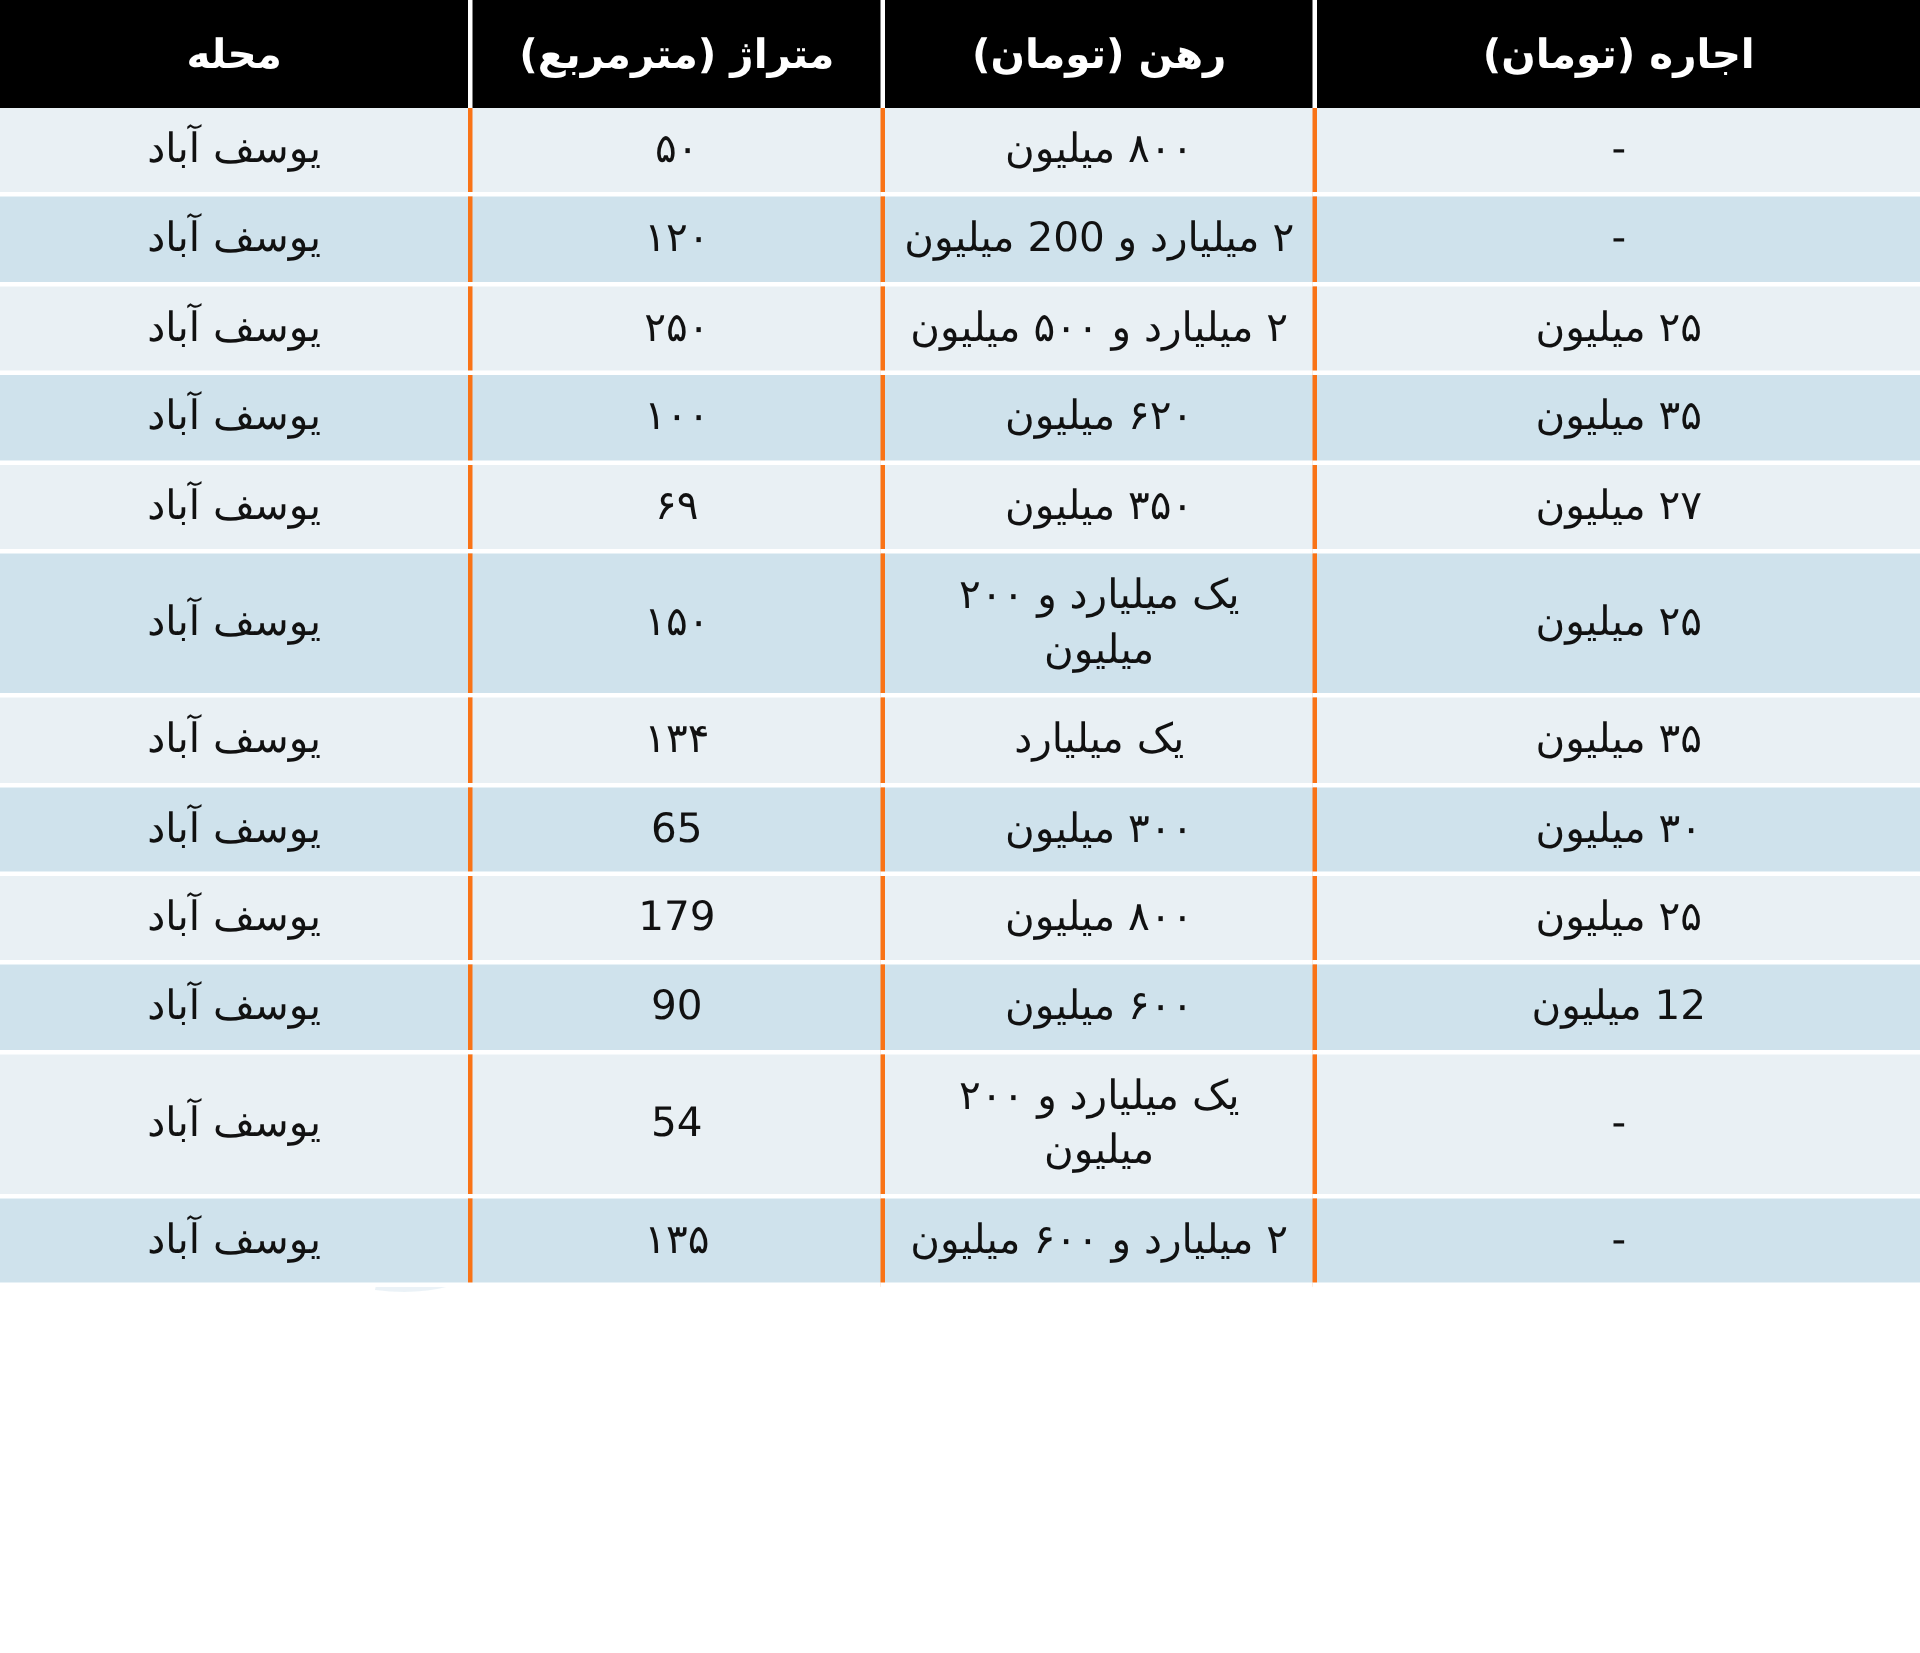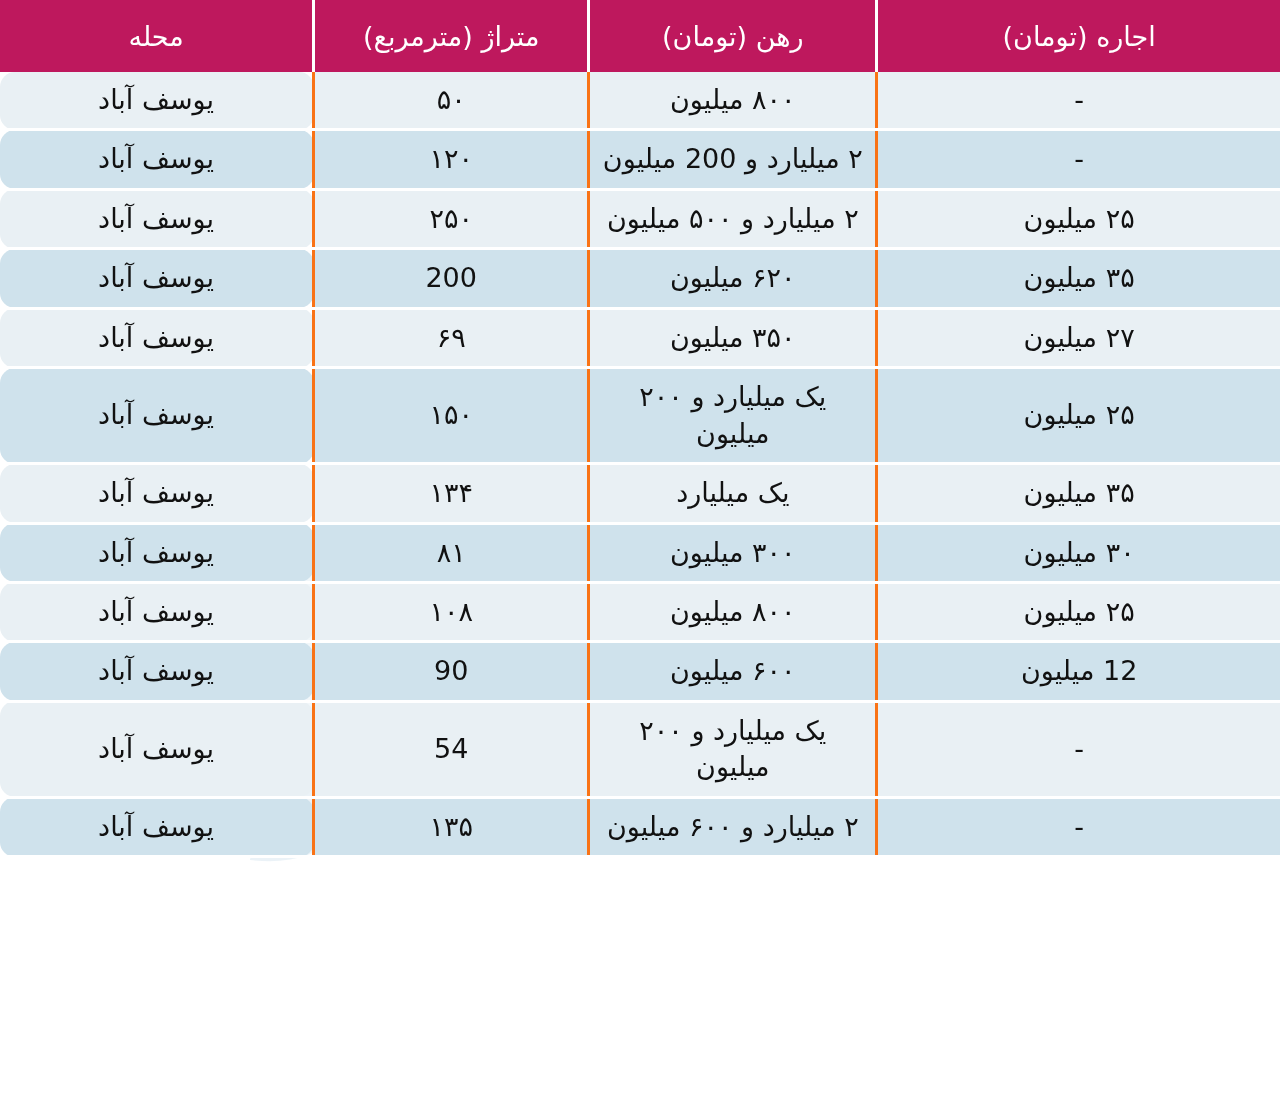--- a/index.html
+++ b/index.html
@@ -33,24 +33,24 @@
   }
   table.price-table {
     position: relative;
     z-index: 1;
     width: 1280px;
     border-collapse: collapse;
     table-layout: fixed;
     direction: rtl;
   }
   table.price-table th {
-    background: #be185d;
+    background: #000000;
     color: #ffffff;
     font-size: 27px;
-    font-weight: normal;
+    font-weight: bold;
     height: 64px;
     padding: 4px 10px;
     text-align: center;
     vertical-align: middle;
     border-left: 3px solid #ffffff;
   }
   table.price-table th:last-child {
     border-left: none;
   }
   table.price-table td {
@@ -58,21 +58,20 @@
     color: #111111;
     text-align: center;
     vertical-align: middle;
     padding: 10px 12px;
     line-height: 1.35;
     border-left: 3px solid #f97316;
     border-bottom: 3px solid #ffffff;
   }
   table.price-table td:last-child {
     border-left: none;
-    border-radius: 15px;
   }
   tbody tr:nth-child(odd) td {
     background: #e9f0f4;
   }
   tbody tr:nth-child(even) td {
     background: #cfe2ec;
   }
   col.c-rent  { width: 31.5%; }
   col.c-dep   { width: 22.5%; }
   col.c-area  { width: 21.5%; }
@@ -123,21 +122,21 @@
       </tr>
       <tr>
         <td>۲۵ میلیون</td>
         <td>۲ میلیارد و ۵۰۰ میلیون</td>
         <td>۲۵۰</td>
         <td>یوسف آباد</td>
       </tr>
       <tr>
         <td>۳۵ میلیون</td>
         <td>۶۲۰ میلیون</td>
-        <td>200</td>
+        <td>۱۰۰</td>
         <td>یوسف آباد</td>
       </tr>
       <tr>
         <td>۲۷ میلیون</td>
         <td>۳۵۰ میلیون</td>
         <td>۶۹</td>
         <td>یوسف آباد</td>
       </tr>
       <tr>
         <td>۲۵ میلیون</td>
@@ -147,27 +146,27 @@
       </tr>
       <tr>
         <td>۳۵ میلیون</td>
         <td>یک میلیارد</td>
         <td>۱۳۴</td>
         <td>یوسف آباد</td>
       </tr>
       <tr>
         <td>۳۰ میلیون</td>
         <td>۳۰۰ میلیون</td>
-        <td>۸۱</td>
+        <td>65</td>
         <td>یوسف آباد</td>
       </tr>
       <tr>
         <td>۲۵ میلیون</td>
         <td>۸۰۰ میلیون</td>
-        <td>۱۰۸</td>
+        <td>179</td>
         <td>یوسف آباد</td>
       </tr>
       <tr>
         <td>12 میلیون</td>
         <td>۶۰۰ میلیون</td>
         <td>90</td>
         <td>یوسف آباد</td>
       </tr>
       <tr>
         <td class="cell-dash">-</td>

